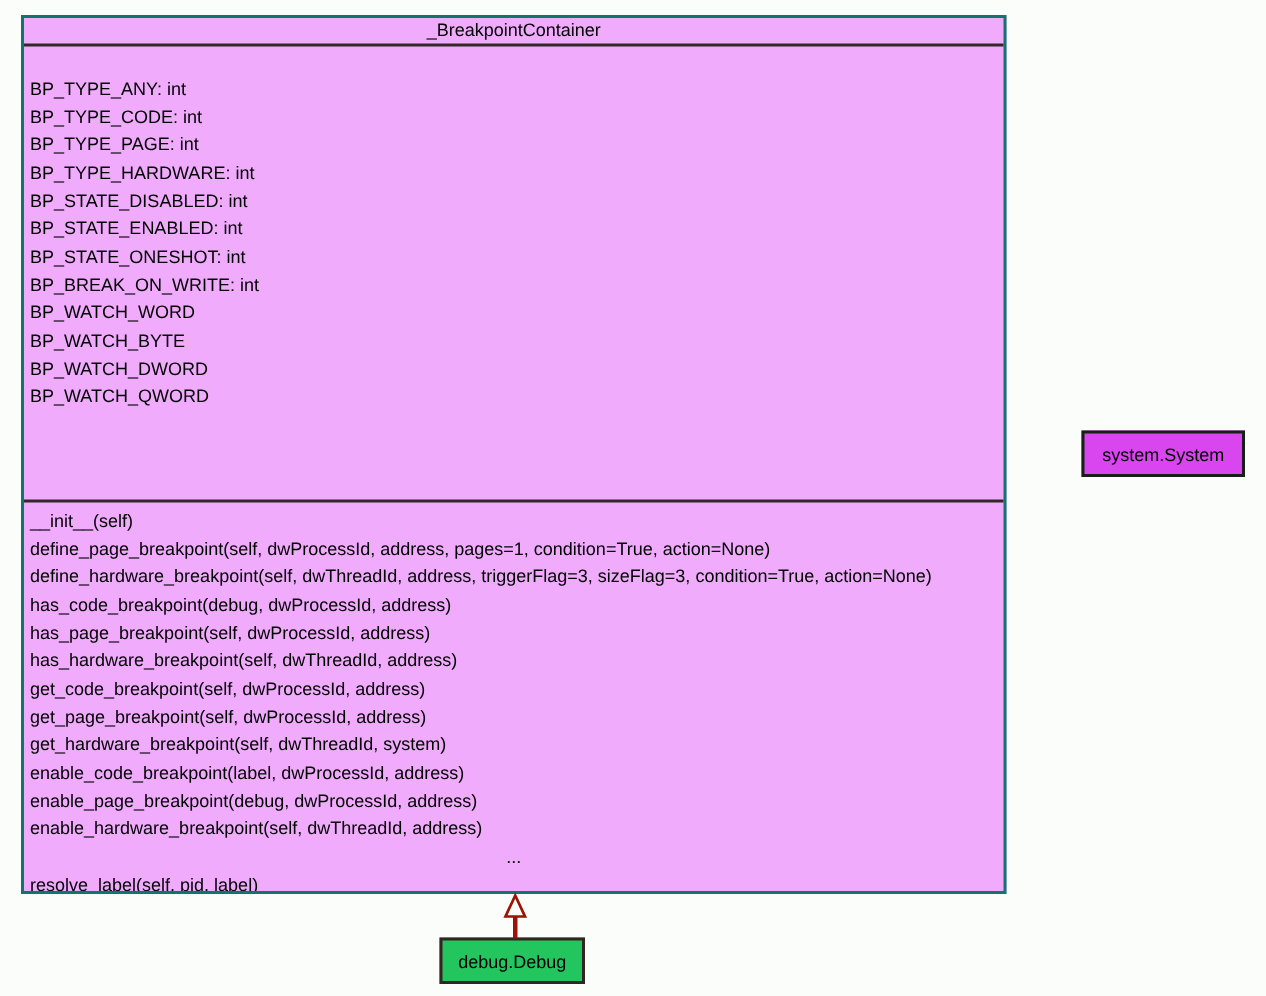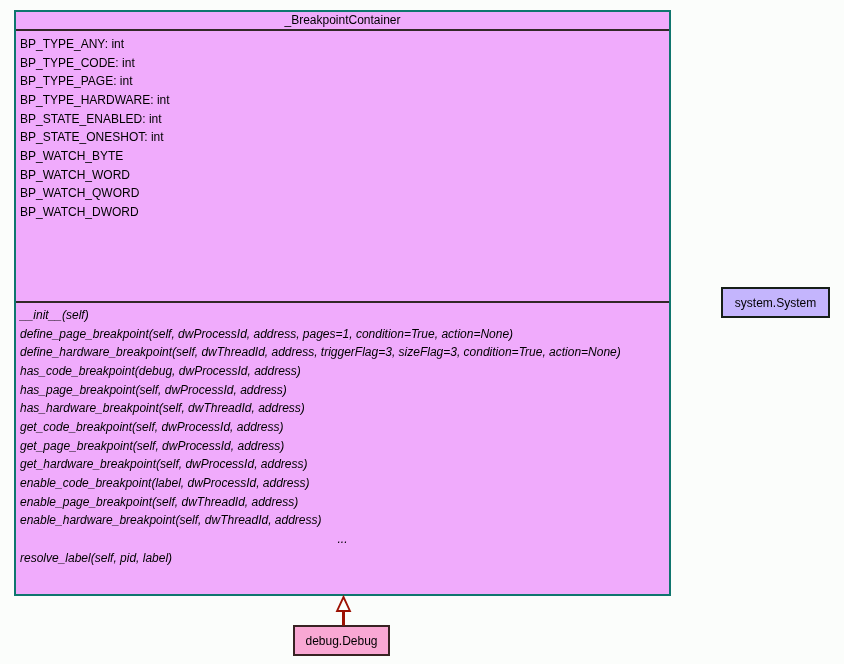--- a/index.html
+++ b/index.html
@@ -26,31 +26,30 @@
     flex-direction: column;
   }
   .uml-class .class-title {
     height: 19px;
     border-bottom: 2px solid #332828;
     text-align: center;
     line-height: 16px;
     flex: 0 0 auto;
   }
   .uml-class .attr-section {
-    height: 272px;
+    height: 304px;
     border-bottom: 2px solid #332828;
-    padding: 4px 0 0 4px;
+    padding: 19px 0 0 4px;
     flex: 0 0 auto;
     overflow: hidden;
   }
   .uml-class .method-section {
     flex: 1 1 auto;
     padding: 3px 0 0 4px;
     overflow: hidden;
-    font-style: italic;
   }
   .member-row {
     line-height: 18.66px;
     white-space: nowrap;
   }
   .member-row.ellipsis {
     text-align: center;
     padding-right: 4px;
   }
 
@@ -58,27 +57,27 @@
   .mini-class {
     position: absolute;
     display: flex;
     align-items: center;
     justify-content: center;
     text-align: center;
   }
   .system-class {
     left: 721px; top: 287px;
     width: 109px; height: 31px;
-    background: #c4b5fd;
+    background: #d946ef;
     border: 2px solid #161f18;
   }
   .debug-class {
     left: 293px; top: 625px;
     width: 97px; height: 31px;
-    background: #f9a8d4;
+    background: #22c55e;
     border: 2px solid #382323;
   }
 
   
   .arrow-overlay {
     position: absolute;
     inset: 0;
     width: 844px; height: 664px;
     pointer-events: none;
   }
@@ -88,39 +87,41 @@
 
 <div class="canvas">
 
   <div class="uml-class">
     <div class="class-title">_BreakpointContainer</div>
     <div class="attr-section">
         <div class="member-row">BP_TYPE_ANY: int</div>
         <div class="member-row">BP_TYPE_CODE: int</div>
         <div class="member-row">BP_TYPE_PAGE: int</div>
         <div class="member-row">BP_TYPE_HARDWARE: int</div>
+        <div class="member-row">BP_STATE_DISABLED: int</div>
         <div class="member-row">BP_STATE_ENABLED: int</div>
         <div class="member-row">BP_STATE_ONESHOT: int</div>
+        <div class="member-row">BP_BREAK_ON_WRITE: int</div>
+        <div class="member-row">BP_WATCH_WORD</div>
         <div class="member-row">BP_WATCH_BYTE</div>
-        <div class="member-row">BP_WATCH_WORD</div>
+        <div class="member-row">BP_WATCH_DWORD</div>
         <div class="member-row">BP_WATCH_QWORD</div>
-        <div class="member-row">BP_WATCH_DWORD</div>
       </div>
     <div class="method-section">
         <div class="member-row">__init__(self)</div>
         <div class="member-row">define_page_breakpoint(self, dwProcessId, address, pages=1, condition=True, action=None)</div>
         <div class="member-row">define_hardware_breakpoint(self, dwThreadId, address, triggerFlag=3, sizeFlag=3, condition=True, action=None)</div>
         <div class="member-row">has_code_breakpoint(debug, dwProcessId, address)</div>
         <div class="member-row">has_page_breakpoint(self, dwProcessId, address)</div>
         <div class="member-row">has_hardware_breakpoint(self, dwThreadId, address)</div>
         <div class="member-row">get_code_breakpoint(self, dwProcessId, address)</div>
         <div class="member-row">get_page_breakpoint(self, dwProcessId, address)</div>
-        <div class="member-row">get_hardware_breakpoint(self, dwProcessId, address)</div>
+        <div class="member-row">get_hardware_breakpoint(self, dwThreadId, system)</div>
         <div class="member-row">enable_code_breakpoint(label, dwProcessId, address)</div>
-        <div class="member-row">enable_page_breakpoint(self, dwThreadId, address)</div>
+        <div class="member-row">enable_page_breakpoint(debug, dwProcessId, address)</div>
         <div class="member-row">enable_hardware_breakpoint(self, dwThreadId, address)</div>
         <div class="member-row ellipsis">...</div>
         <div class="member-row">resolve_label(self, pid, label)</div>
       </div>
   </div>
 
   <div class="mini-class system-class">
     <span>system.System</span>
   </div>
 

